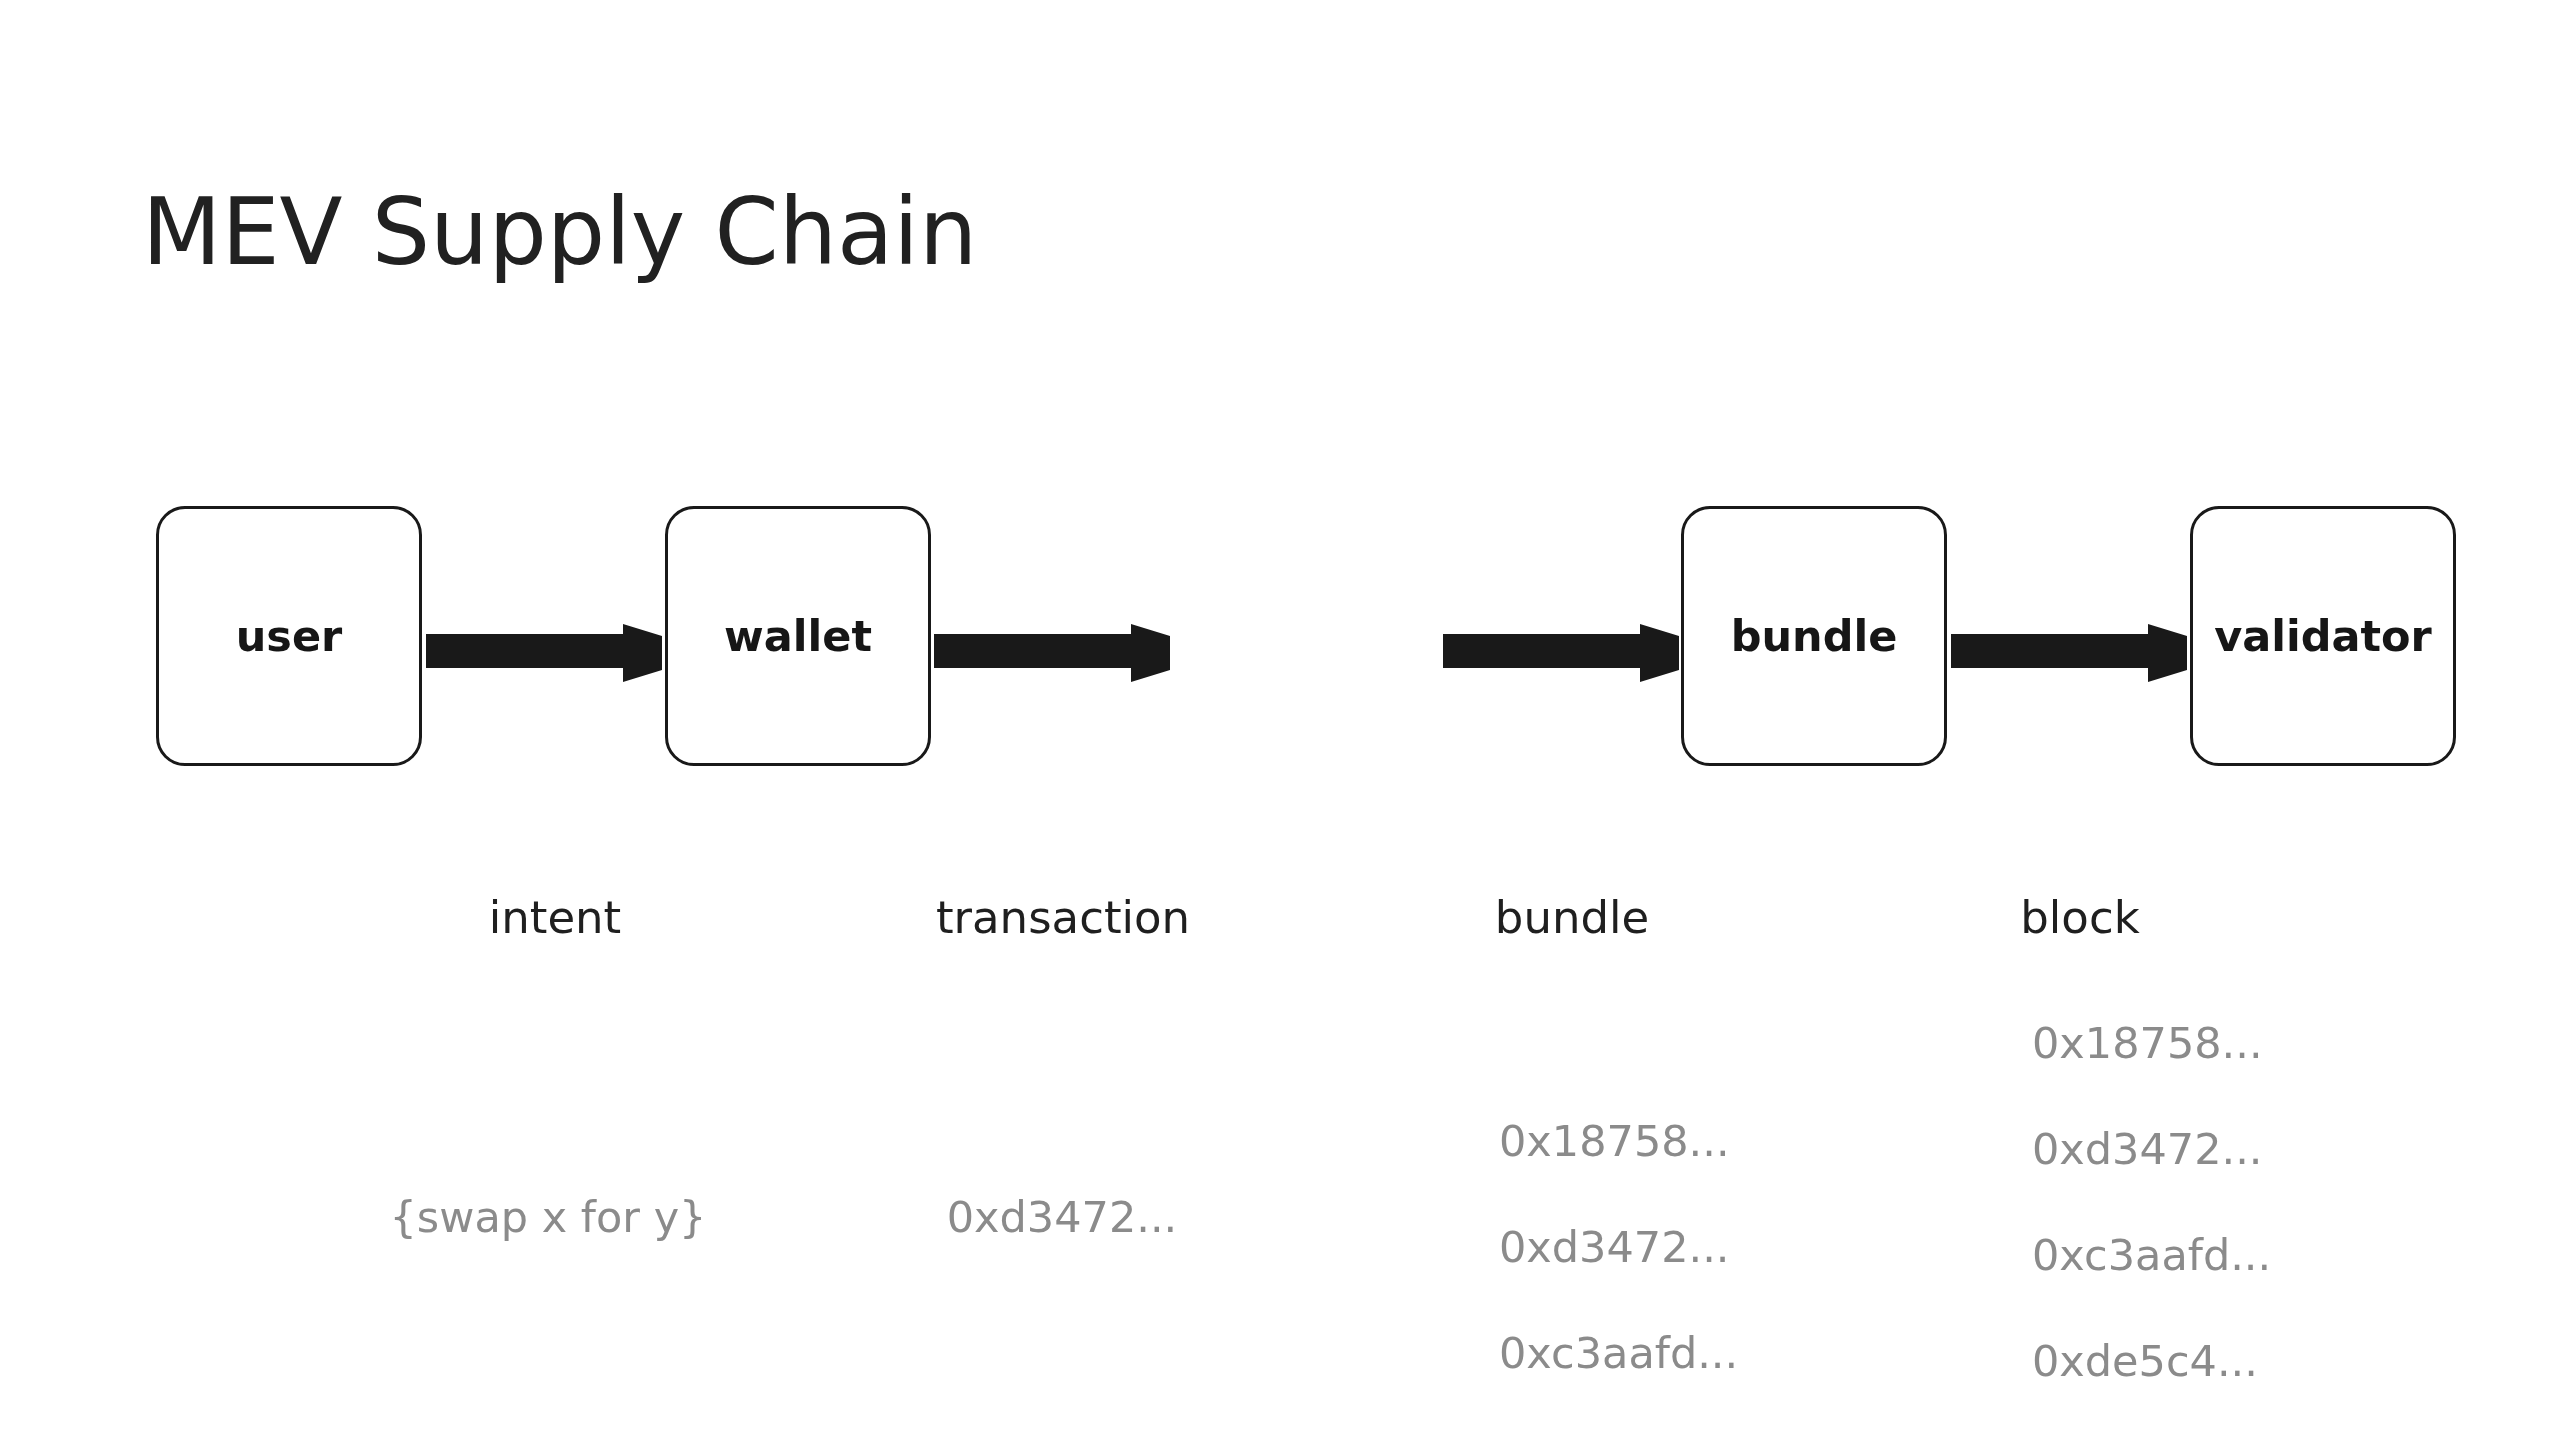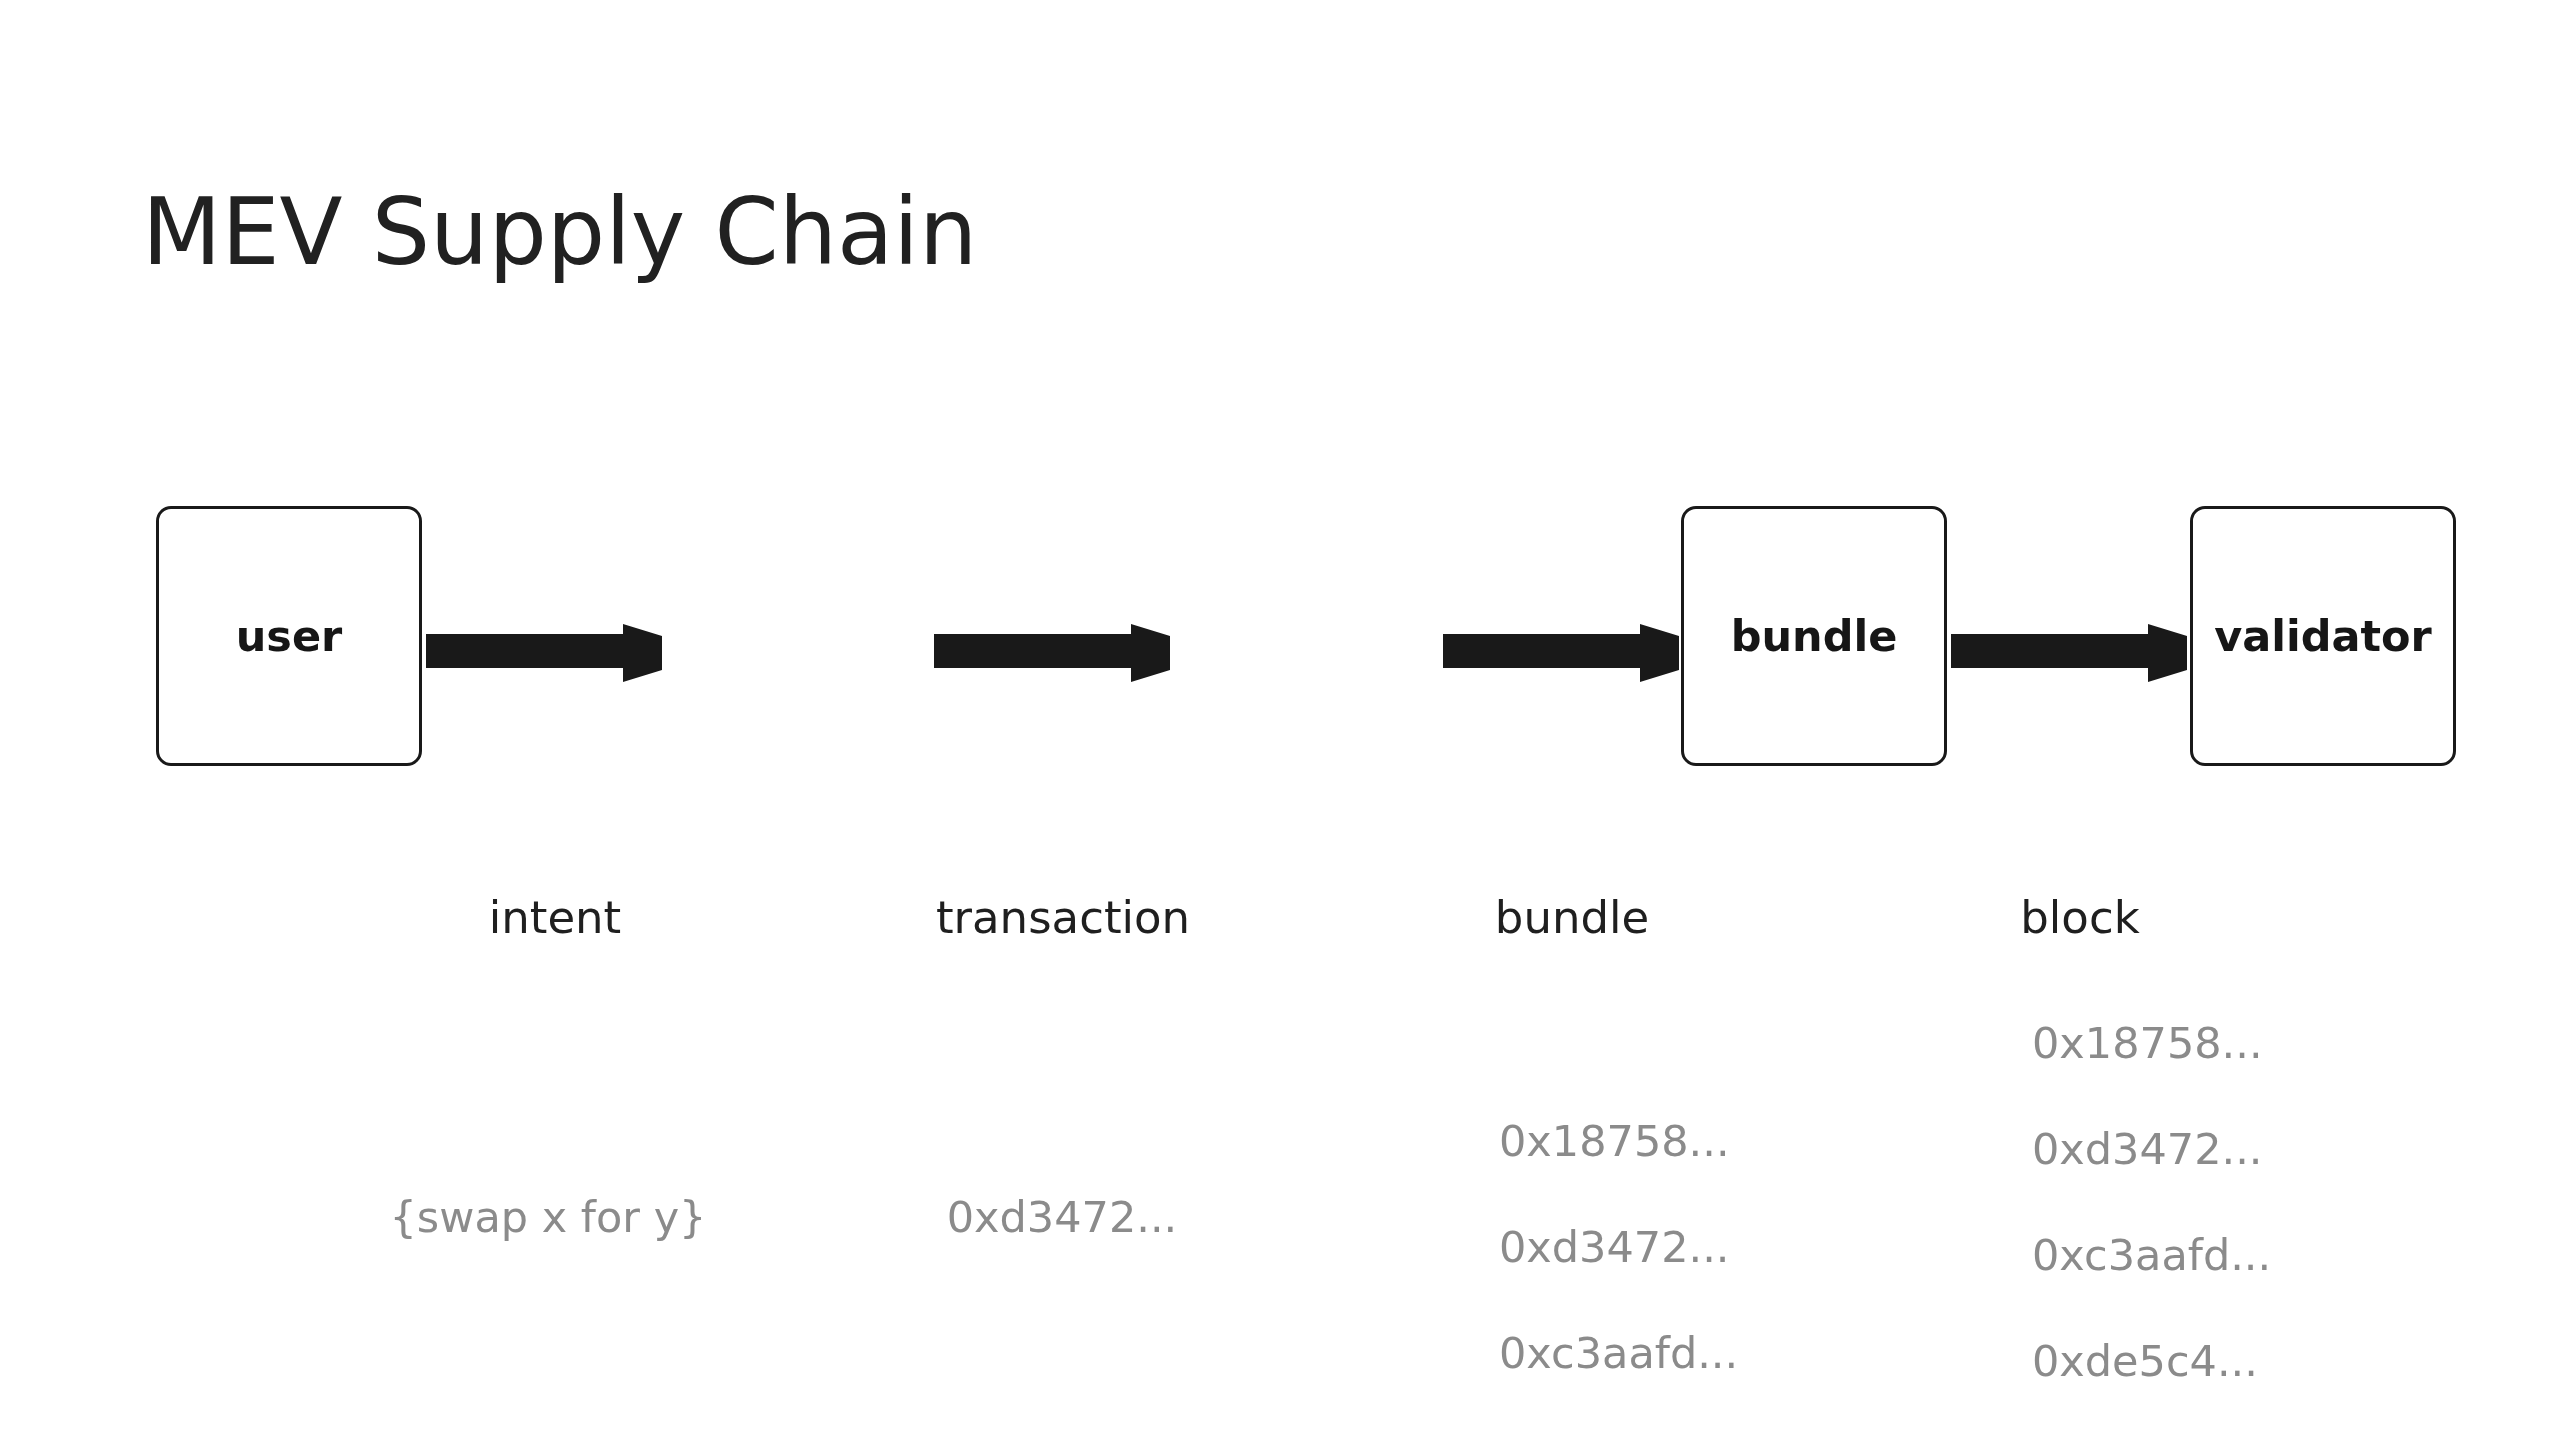--- a/index.html
+++ b/index.html
@@ -17,21 +17,21 @@
     position:relative;overflow:hidden;
   }
   .canvas{position:absolute;left:0;top:0;width:2576px;height:1448px;background:var(--background);}
   .title{
     position:absolute;left:108px;top:153px;
     font-size:92px;font-weight:400;line-height:1;
     color:var(--title_text);white-space:nowrap;
   }
   .node{
     position:absolute;top:489px;width:266px;height:260px;
-    border:3.7px solid var(--ink);border-radius:15px;background:var(--background);
+    border:3.7px solid var(--ink);border-radius:29px;background:var(--background);
     display:flex;align-items:center;justify-content:center;
   }
   .node-label{
     font-size:43px;font-weight:700;color:#161616;line-height:1;white-space:nowrap;
   }
   .arrow{position:absolute;top:607px;width:236px;height:24px;}
   .arrow-line{
     position:absolute;left:0;top:10.2px;height:2.8px;width:201px;background:var(--ink);
   }
   .arrow-head{
@@ -51,20 +51,23 @@
 </style>
 </head>
 <body>
 
 <div class="canvas">
 
   <div class="title">MEV Supply Chain</div>
 
   <div class="node" style="left:139px">
     <span class="node-label">user</span>
+  </div>
+  <div class="node" style="left:648px">
+    <span class="node-label">wallet</span>
   </div>
   <div class="node" style="left:1664px">
     <span class="node-label">bundle</span>
   </div>
   <div class="node" style="left:2173px">
     <span class="node-label">validator</span>
   </div>
 
   <div class="arrow" style="left:409px">
     <div class="arrow-line"></div>

